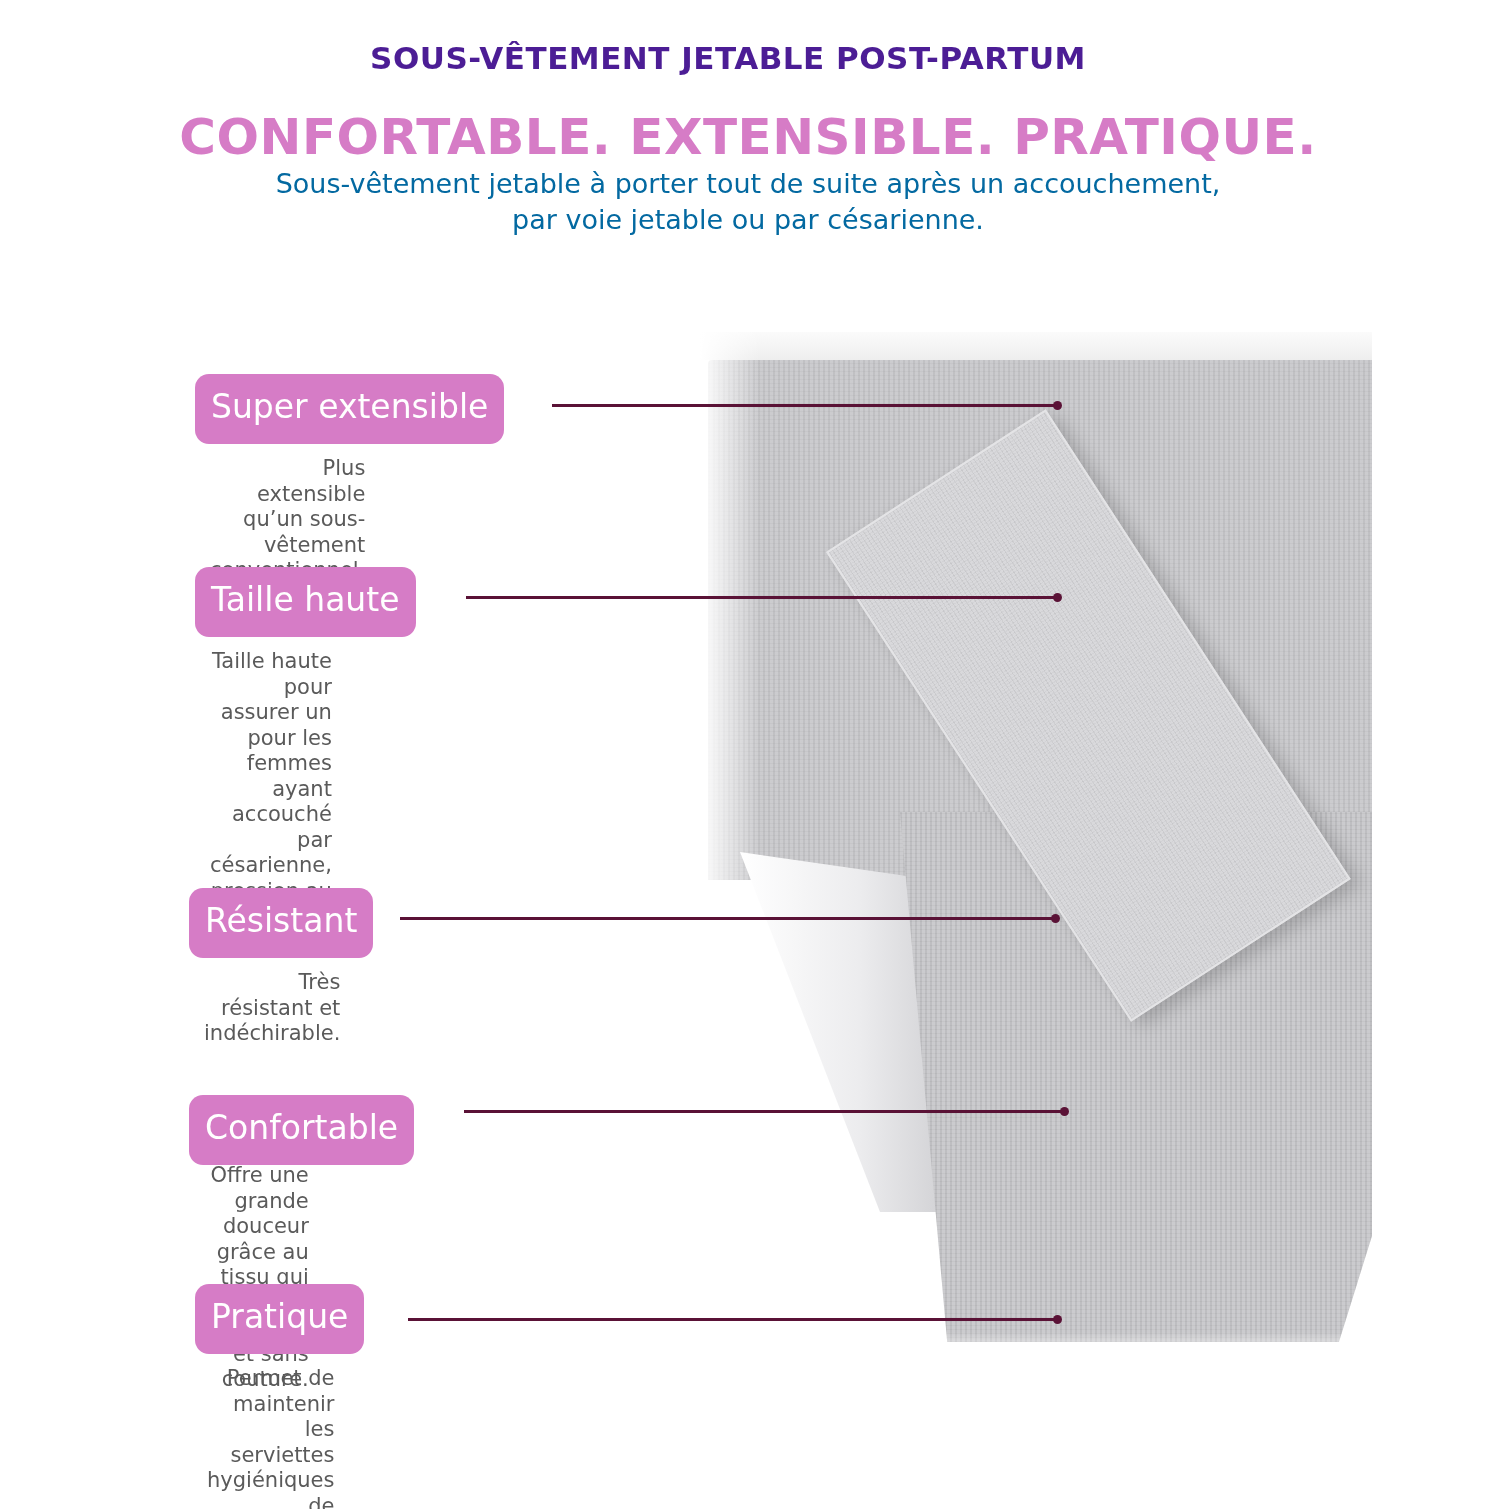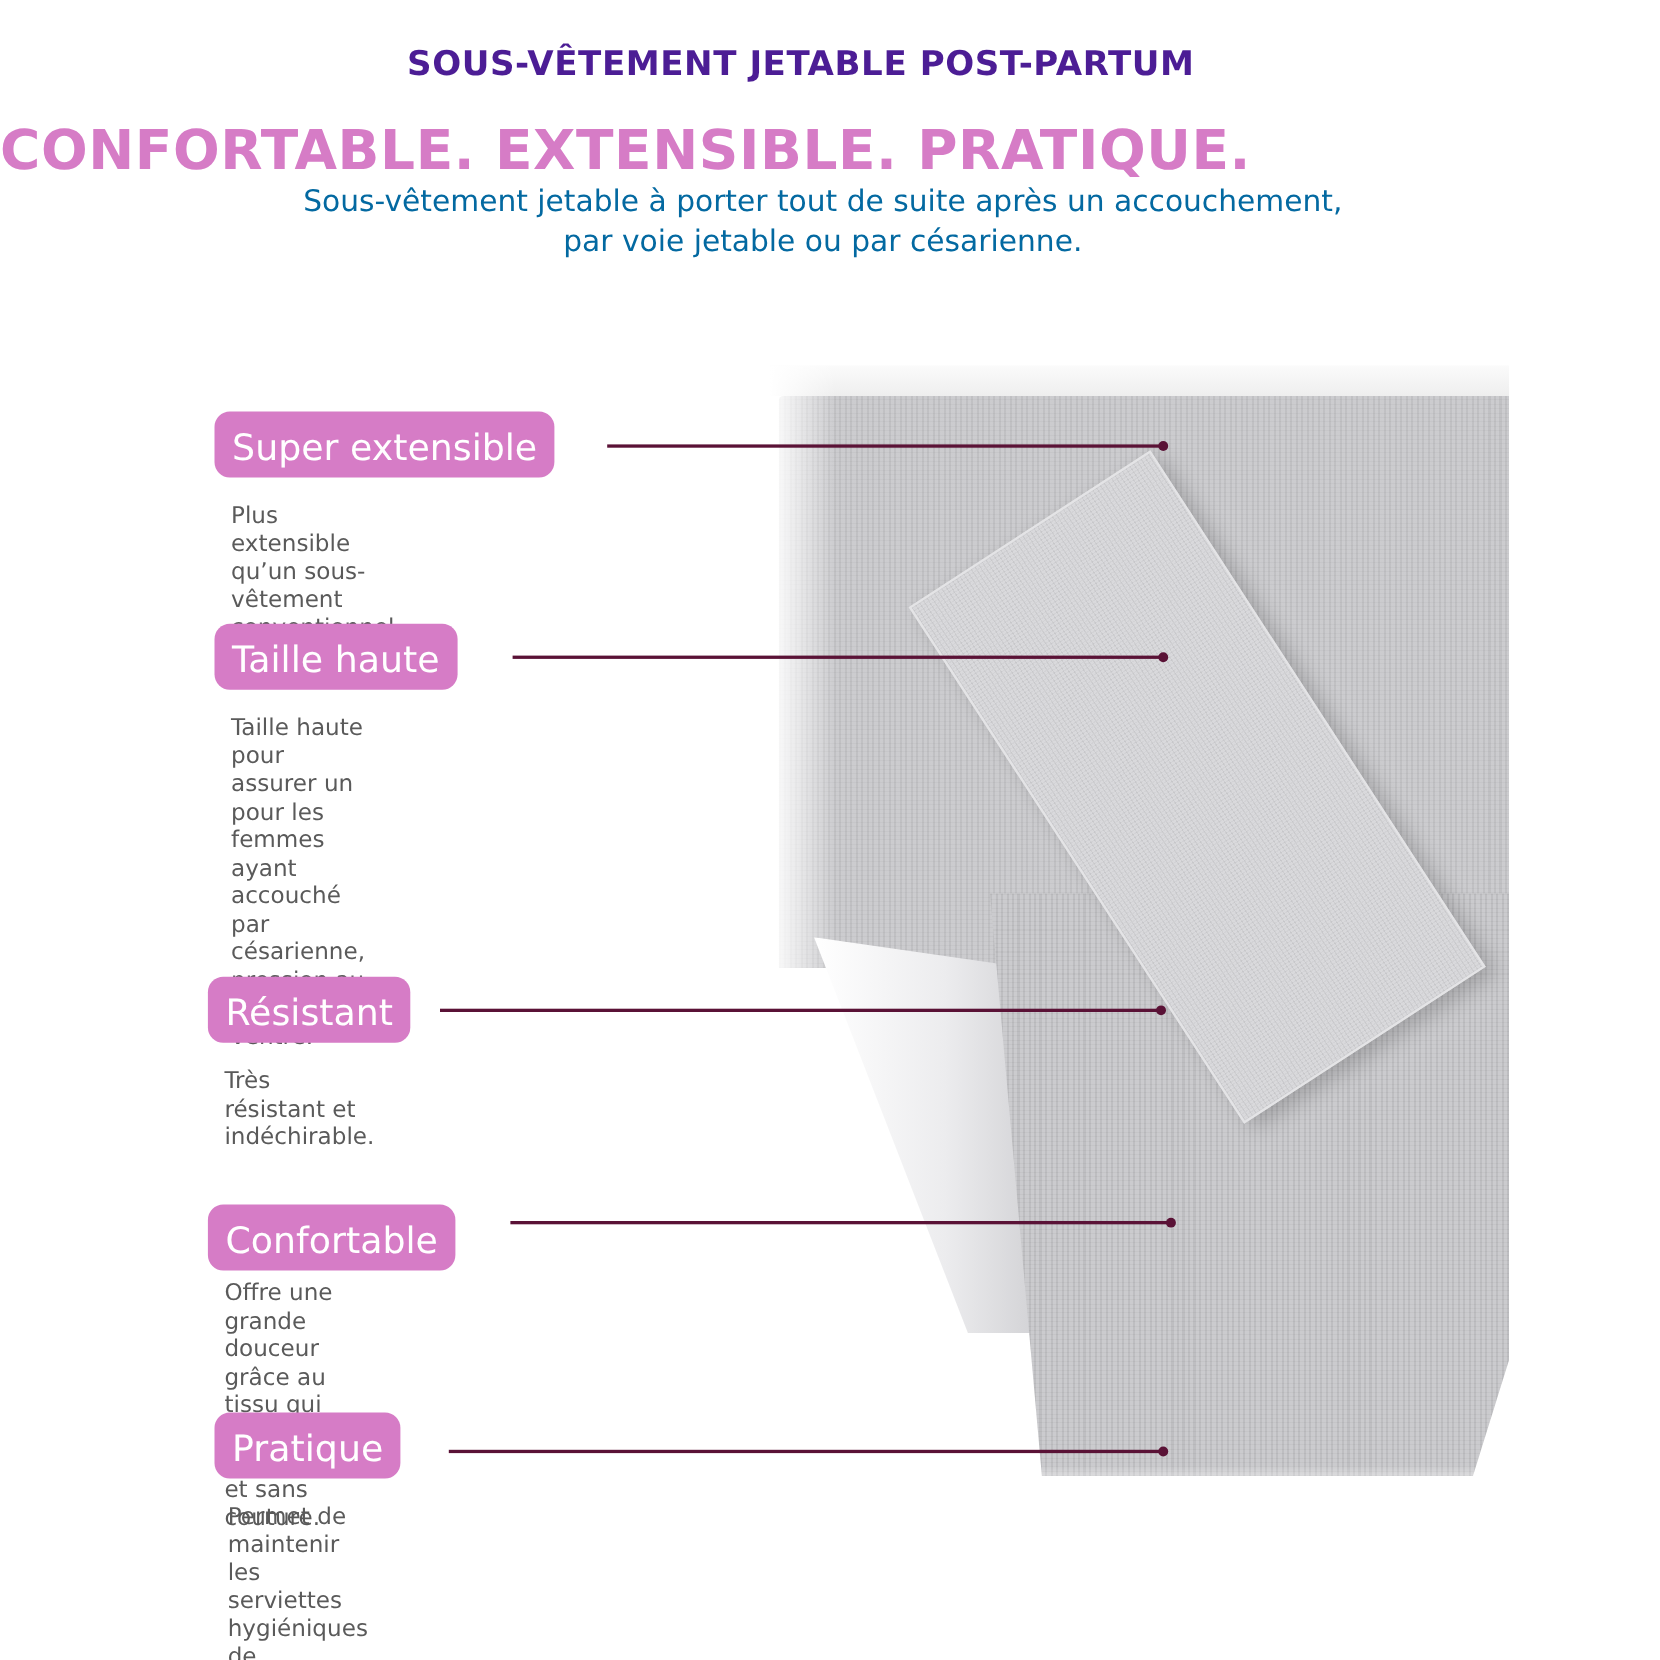--- a/index.html
+++ b/index.html
@@ -7,21 +7,21 @@
     body { position: relative; font-family: "DejaVu Sans", sans-serif; }
 
     .top-title {
       position: absolute; left: 0; width: 1456px; top: 40px;
       text-align: center; font-weight: 900; font-size: 31px; color: #4c1d95;
       letter-spacing: 0.5px;
       font-family: "DejaVu Sans", sans-serif;
     }
     .headline {
       position: absolute; left: 0; width: 1496px; top: 108px;
-      font-weight: 900; font-size: 50px;
+      text-align: center; font-weight: 900; font-size: 50px;
       letter-spacing: 0.5px;
       font-family: "DejaVu Sans", sans-serif;
     }
     .subtitle {
       position: absolute; left: 0; width: 1496px; top: 166px;
       text-align: center; font-size: 27px; color: #0369a1; line-height: 36px;
       font-family: "DejaVu Sans", sans-serif;
     }
 
     
@@ -73,27 +73,28 @@
     .garment-fade-bottom {
       position: absolute; left: 0; bottom: 0; width: 100%; height: 30px;
       background: linear-gradient(0deg, #ffffff 0%, rgba(255,255,255,0) 100%);
     }
 
     
     .feature { position: absolute; }
     .badge {
       position: absolute; display: inline-block;
       background: #d67cc6; color: #ffffff; border-radius: 14px;
-      font-size: 33px; line-height: 66px; height: 60px; padding: 0 16px;
+      font-size: 33px; line-height: 66px; height: 70px; padding: 0 16px;
       white-space: nowrap;
       font-family: "DejaVu Sans", sans-serif;
     }
     .desc {
       position: absolute; color: #5a5a5a; font-size: 21px; line-height: 25.5px;
       font-family: "DejaVu Sans", sans-serif;
+      text-align: right;
     }
     .connector {
       position: absolute; height: 3px; background: #5a1236;
     }
     .connector .dot {
       position: absolute; right: -4px; top: -3px; width: 9px; height: 9px;
       border-radius: 50%; background: #5a1236;
     }
   </style>
 </head>

